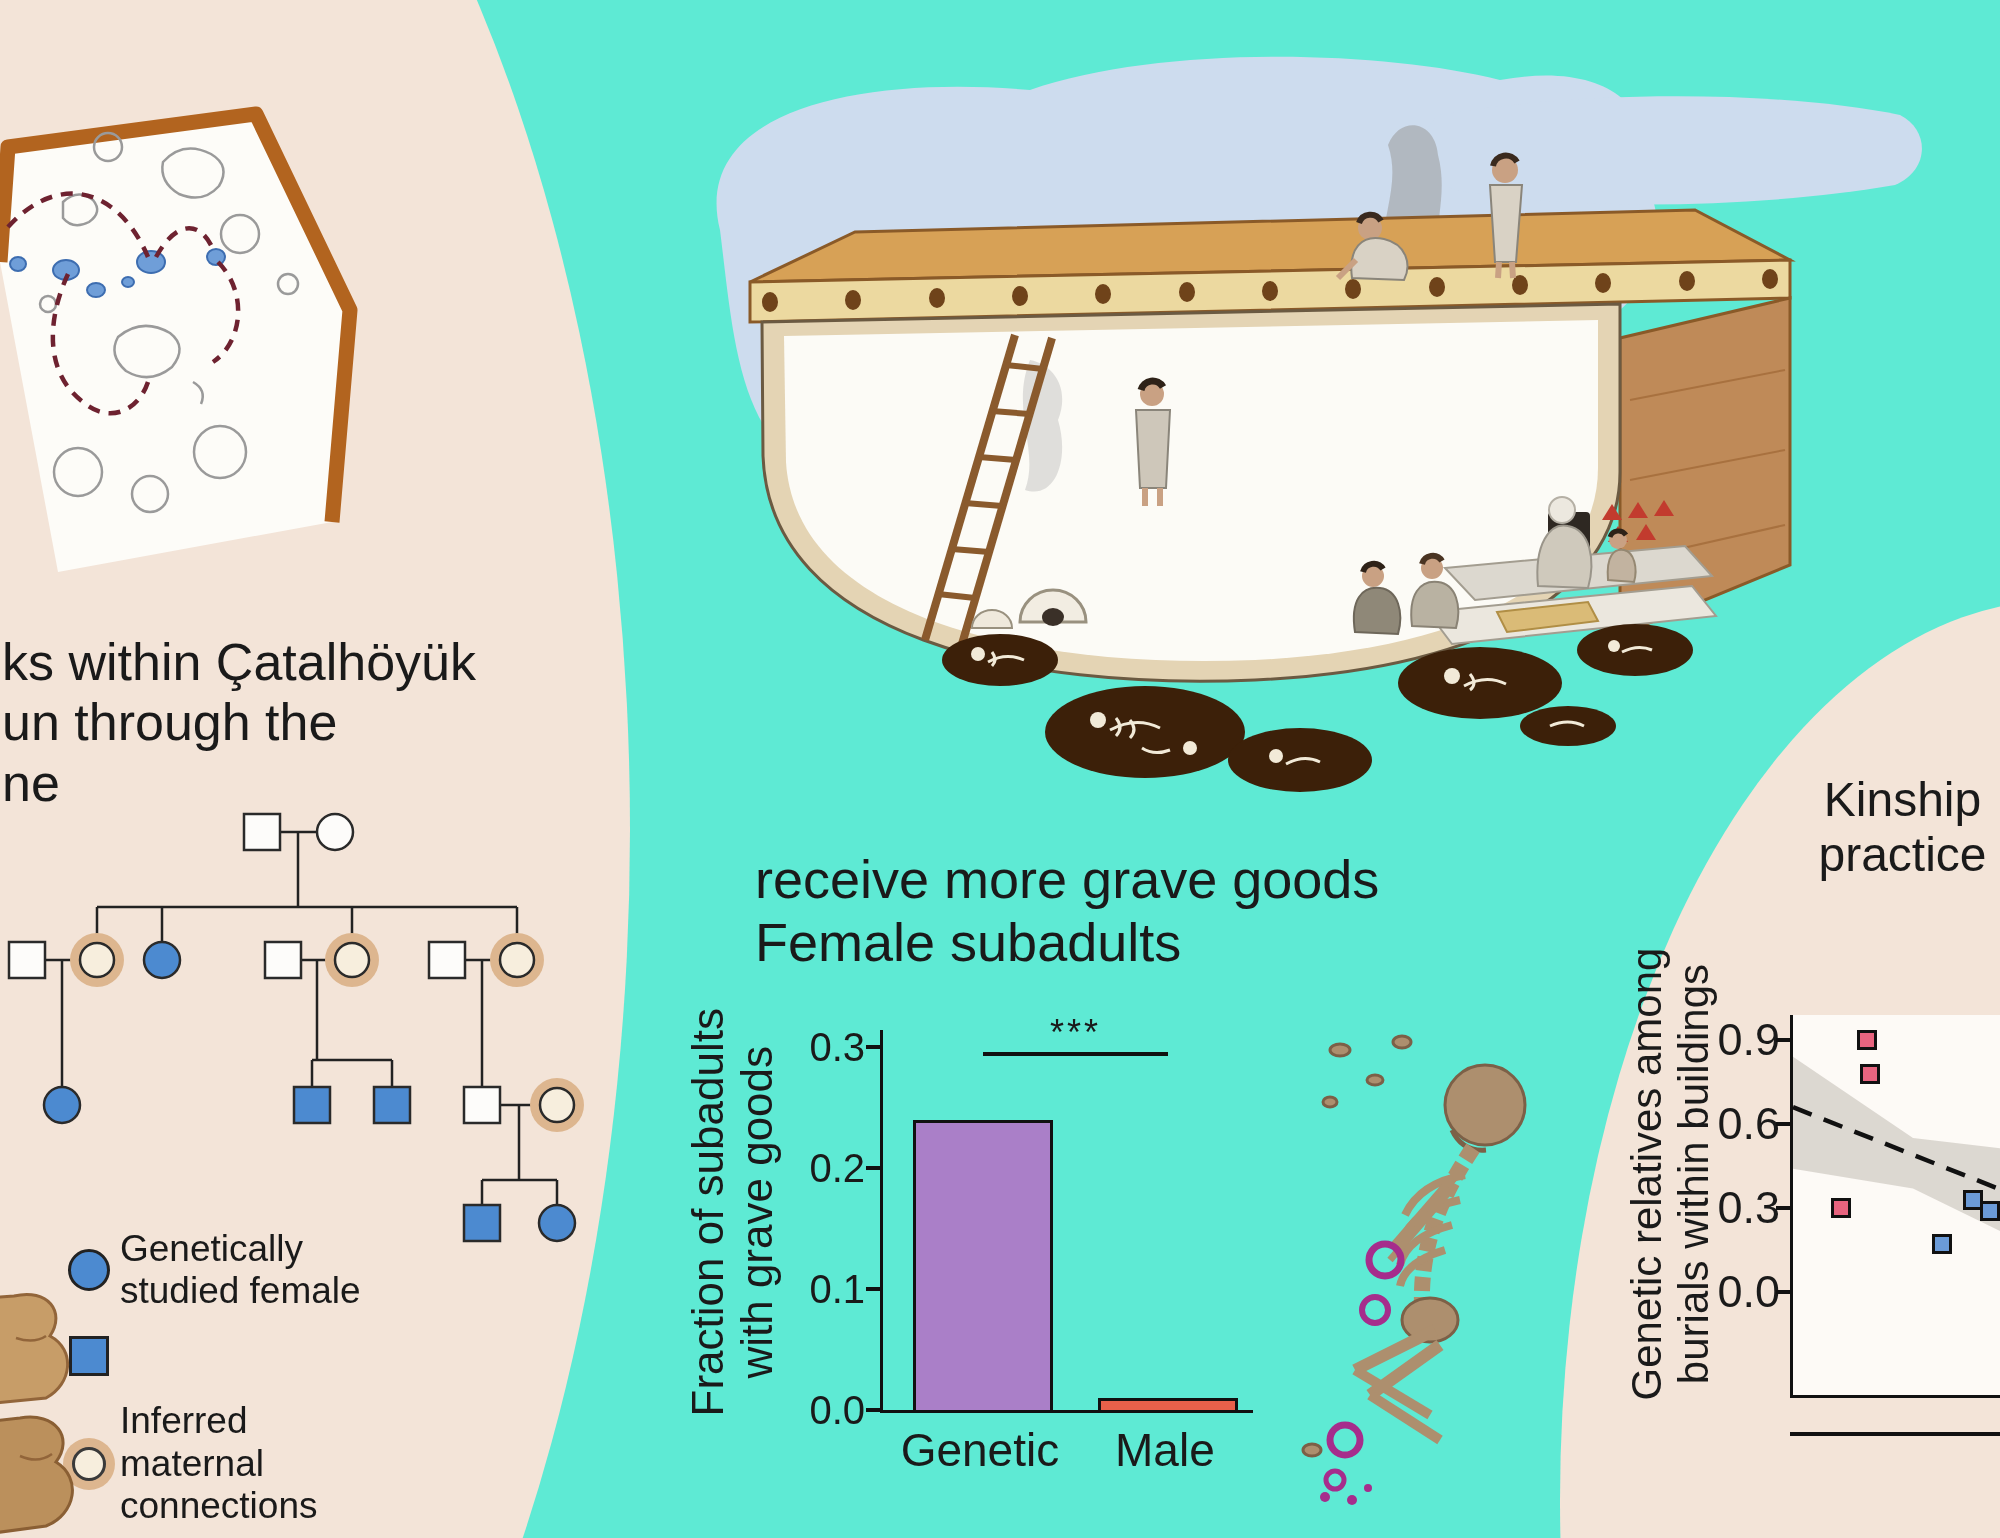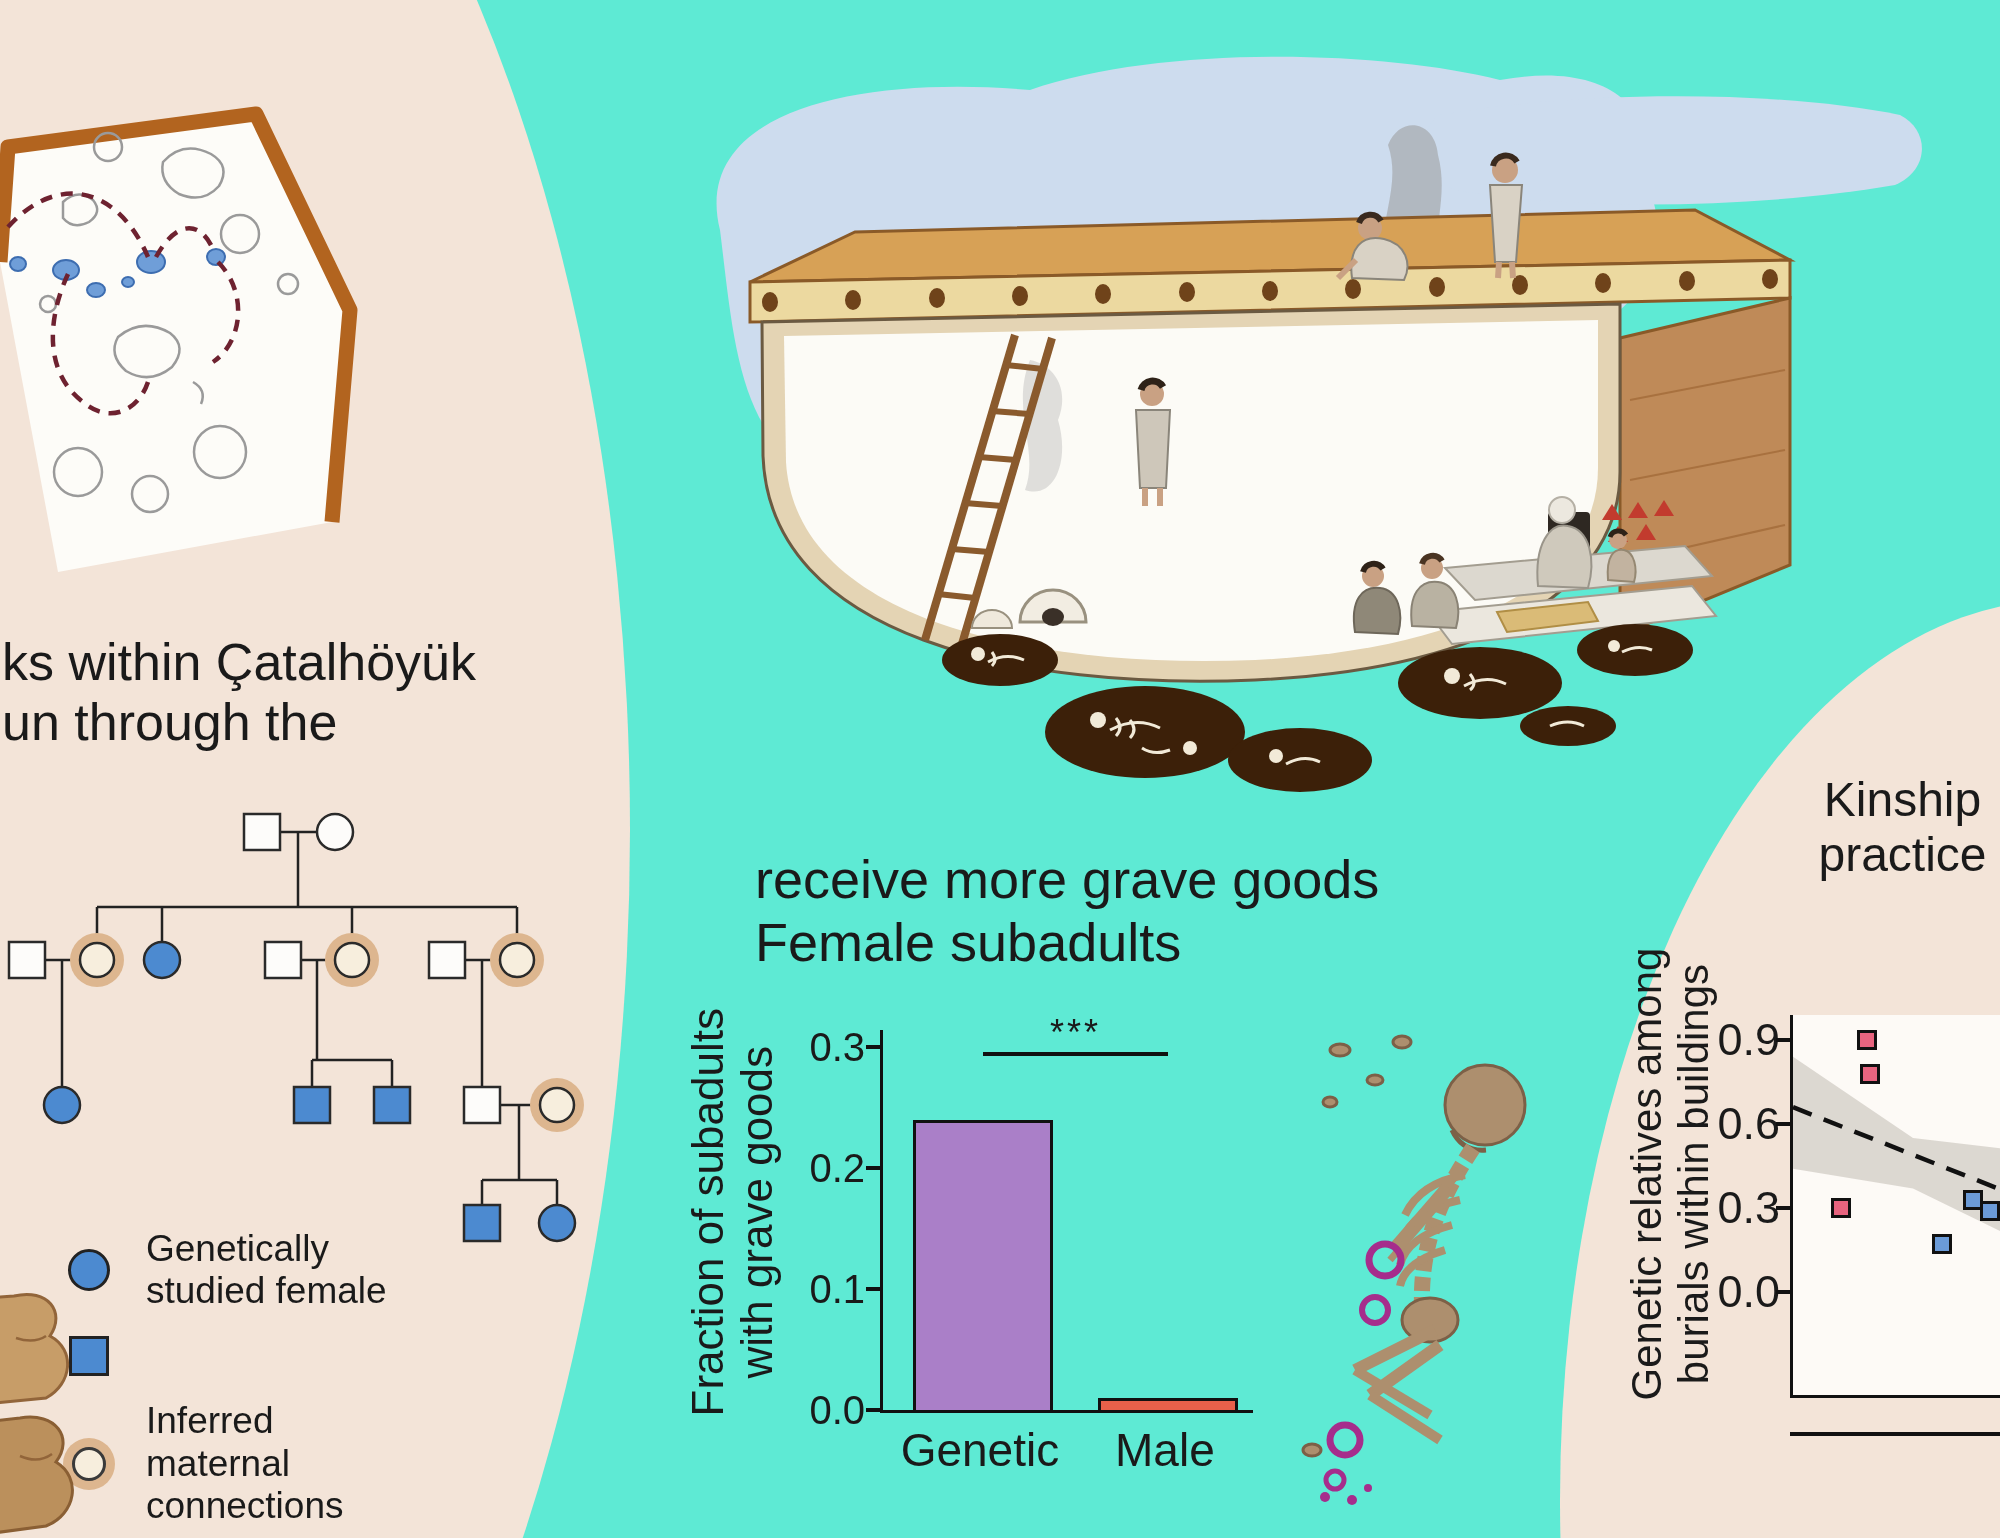--- a/index.html
+++ b/index.html
@@ -2,21 +2,21 @@
 <html><head>
 <meta charset="utf-8">
 <style>
   html,body{margin:0;padding:0;background:#ffffff;font-family:"Liberation Sans", sans-serif;color:#1a1a1a;}
   .page{position:relative;width:2000px;height:1538px;overflow:hidden;background:#5eead4;}
   .abs{position:absolute;}
   .blob{position:absolute;border-radius:50%;background:#f3e4d8;}
   .heading{font-size:52px;line-height:1.16;font-weight:400;}
   .caption{font-size:54px;line-height:1.16;}
   .vlabel{position:absolute;transform:rotate(-90deg);transform-origin:center;text-align:center;line-height:1.12;}
-  .legend-row{display:flex;align-items:center;gap:26px;margin-bottom:24px;}
+  .legend-row{display:flex;align-items:center;margin-bottom:24px;}
   .legend-sym{width:62px;display:flex;justify-content:center;align-items:center;flex:0 0 62px;}
   .legend-text{font-size:37px;line-height:1.14;}
   .leg-circle{width:36px;height:36px;border-radius:50%;background:#4c8ad0;border:3px solid #222;}
   .leg-square{width:34px;height:34px;background:#4c8ad0;border:3px solid #222;}
   .leg-halo{width:28px;height:28px;border-radius:50%;background:#f7eedd;border:3px solid #3a3a3a;box-shadow:0 0 0 9px #ddb68f;}
   .bar{position:absolute;bottom:0;border:3px solid #111;border-bottom:none;box-sizing:border-box;}
   .xcat{position:absolute;transform:translateX(-50%);font-size:46px;}
   .sig-stars{font-size:36px;letter-spacing:3px;}
   .ytick-label{position:absolute;right:0;width:100%;text-align:right;transform:translateY(50%);font-size:40px;}
   .ytick-label2{position:absolute;right:0;width:100%;text-align:right;transform:translateY(-50%);font-size:45px;}
@@ -59,20 +59,21 @@
       <path d="M20,175 C70,120 130,135 160,205"></path>
       <path d="M168,205 C190,165 215,170 226,200"></path>
       <path d="M80,222 C60,265 55,320 95,350 C120,372 150,360 160,330"></path>
       <path d="M230,210 C260,240 255,290 225,310"></path>
     </g>
   </svg>
 
   <div class="abs heading" style="left:2px;top:632px;width:640px;">
     <div>ks within Çatalhöyük</div>
     <div>un through the</div>
+    <div>ne</div>
   </div>
 
   <svg class="abs" style="left:0;top:795px;width:640px;height:470px;" viewBox="0 0 640 470">
     <g stroke="#222" stroke-width="2.5" fill="none">
       <line x1="280" y1="37" x2="317" y2="37"></line>
         <line x1="298" y1="37" x2="298" y2="112"></line>
       <line x1="97" y1="112" x2="517" y2="112"></line>
       <line x1="97" y1="112" x2="97" y2="147"></line>
         <line x1="162" y1="112" x2="162" y2="147"></line>
       <line x1="352" y1="112" x2="352" y2="147"></line>

